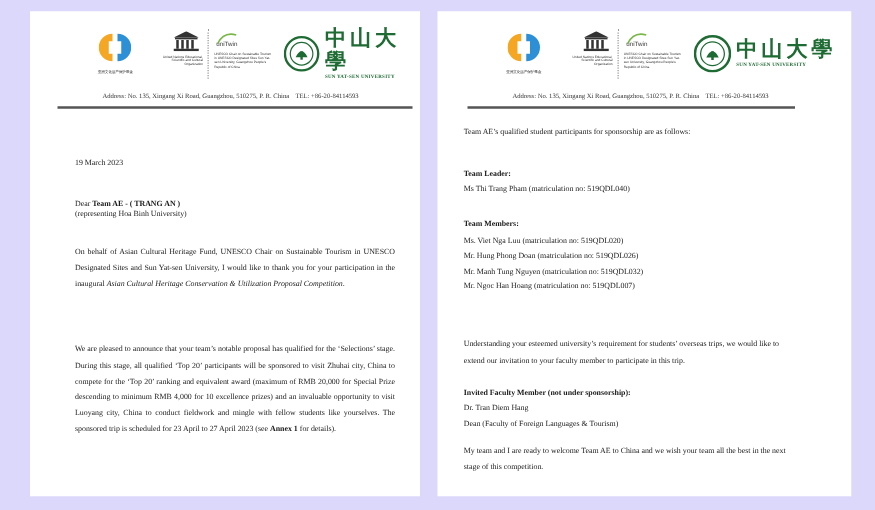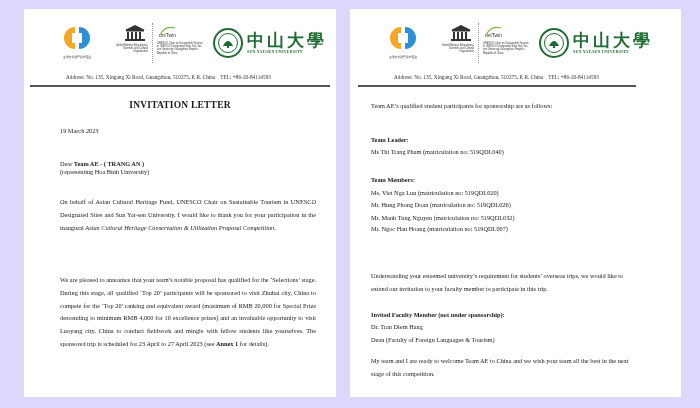--- a/index.html
+++ b/index.html
@@ -16,21 +16,21 @@
     height: 388px;
     background: #ffffff;
     overflow: hidden;
   }
   .page.left { left: 24px; width: 312px; }
   .page.right { left: 350px; width: 331px; }
 
   
   .letterhead {
     position: absolute;
-    top: 0; left: 0; right: 0;
+    top: 0; left: 16px; right: 0;
     height: 80px;
   }
   .logos {
     position: absolute;
     top: 12px;
     height: 44px;
     display: flex;
     align-items: center;
   }
   .page.left .logos { left: 36px; }
@@ -182,21 +182,20 @@
         </div>
       </div>
     </div>
 
     <div class="address">
       <span>Address: No. 135, Xingang Xi Road, Guangzhou, 510275, P. R. China</span><span class="tel">TEL: +86-20-84114593</span>
     </div>
     <div class="rule"></div>
   </div>
 
-  <div class="title">INVITATION LETTER</div>
 
   <div class="txt" style="top:118px; left:36px;">19 March 2023</div>
 
   <div class="txt" style="top:151px; left:36px;">
     <span>Dear </span><span class="bold">Team AE - ( TRANG AN )</span>
   </div>
   <div class="txt" style="top:159px; left:36px;">(representing Hoa Binh University)</div>
 
   <div class="txt just p-lines" style="top:187px; left:36px; width:256px;">
     <span>On behalf of Asian Cultural Heritage Fund, UNESCO Chair on Sustainable Tourism in UNESCO Designated Sites and Sun Yat-sen University, I would like to thank you for your participation in the inaugural </span><span class="ital">Asian Cultural Heritage Conservation &amp; Utilization Proposal Competition</span><span>.</span>

